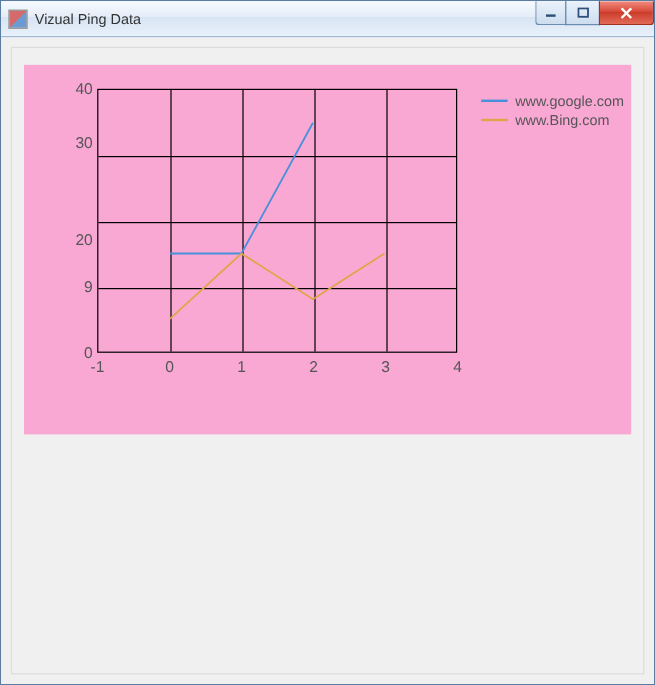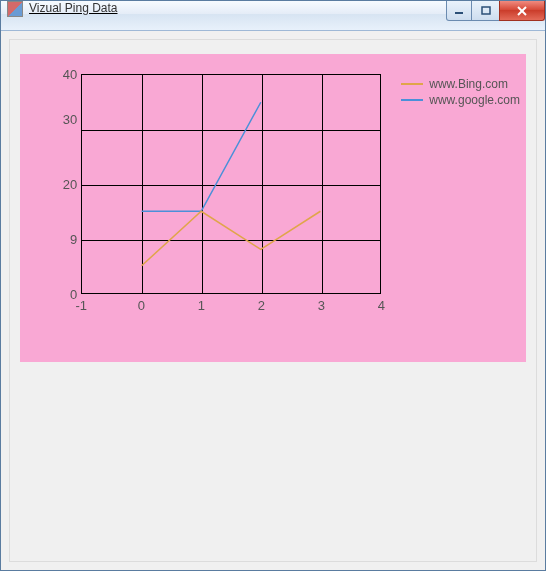--- a/index.html
+++ b/index.html
@@ -16,24 +16,23 @@
       height: 571px;
       background: #fff;
       border: 1px solid #5a7ca0;
       box-shadow: 0 0 6px rgba(0,0,0,.2);
     }
     .titlebar {
       height: 30px;
       background: linear-gradient(#f7fbff, #e4ecf7 45%, #d7e4f2 46%, #e8f1fb);
       border-bottom: 1px solid #9eb8d6;
       display: flex;
-      align-items: flex-start;
+      align-items: center;
       padding: 0 0 0 6px;
       position: relative;
-      text-decoration: underline;
     }
     .app-icon {
       width: 16px; height: 16px;
       margin-right: 6px;
       background:
         linear-gradient(135deg,#d46a6a 0 50%, transparent 0),
         linear-gradient(135deg,transparent 50%, #6a9bd4 0);
       border: 1px solid #888;
     }
     .title-text {
@@ -173,21 +172,21 @@
   </div>
 
   <div class="client">
     <div class="inner">
       <div class="chart-card">
 
         <div class="plot">
 
           <div class="ytick" style="top:4px">40</div>
           <div class="ytick" style="top:49px">30</div>
-          <div class="ytick" style="top:114px">20</div>
+          <div class="ytick" style="top:130px">20</div>
           <div class="ytick" style="top:169px">9</div>
           <div class="ytick" style="top:224px">0</div>
 
           <div class="xtick" style="left:40px">-1</div>
           <div class="xtick" style="left:100px">0</div>
           <div class="xtick" style="left:160px">1</div>
           <div class="xtick" style="left:220px">2</div>
           <div class="xtick" style="left:280px">3</div>
           <div class="xtick" style="left:340px">4</div>
 
@@ -204,25 +203,25 @@
 
             <svg class="lines" viewBox="0 0 300 220" preserveAspectRatio="none">
               <polyline id="series0" fill="none" stroke-width="1.5" points="60,137.5 120,137.5 180,27.5" stroke="#4a90d9"></polyline>
               <polyline id="series1" fill="none" stroke-width="1.5" points="60,192.5 120,137.5 180,176 240,137.5" stroke="#e0a54a"></polyline>
             </svg>
           </div>
         </div>
 
         <div class="legend">
           <div class="legend-row">
+            <div class="legend-line" id="leg0" style="background: rgb(74, 144, 217);"></div>
+            <span>www.google.com</span>
+          </div>
+          <div class="legend-row">
             <div class="legend-line" id="leg1" style="background: rgb(224, 165, 74);"></div>
             <span>www.Bing.com</span>
           </div>
-          <div class="legend-row">
-            <div class="legend-line" id="leg0" style="background: rgb(74, 144, 217);"></div>
-            <span>www.google.com</span>
-          </div>
         </div>
 
       </div>
     </div>
   </div>
 </div>
 
 </body></html>

